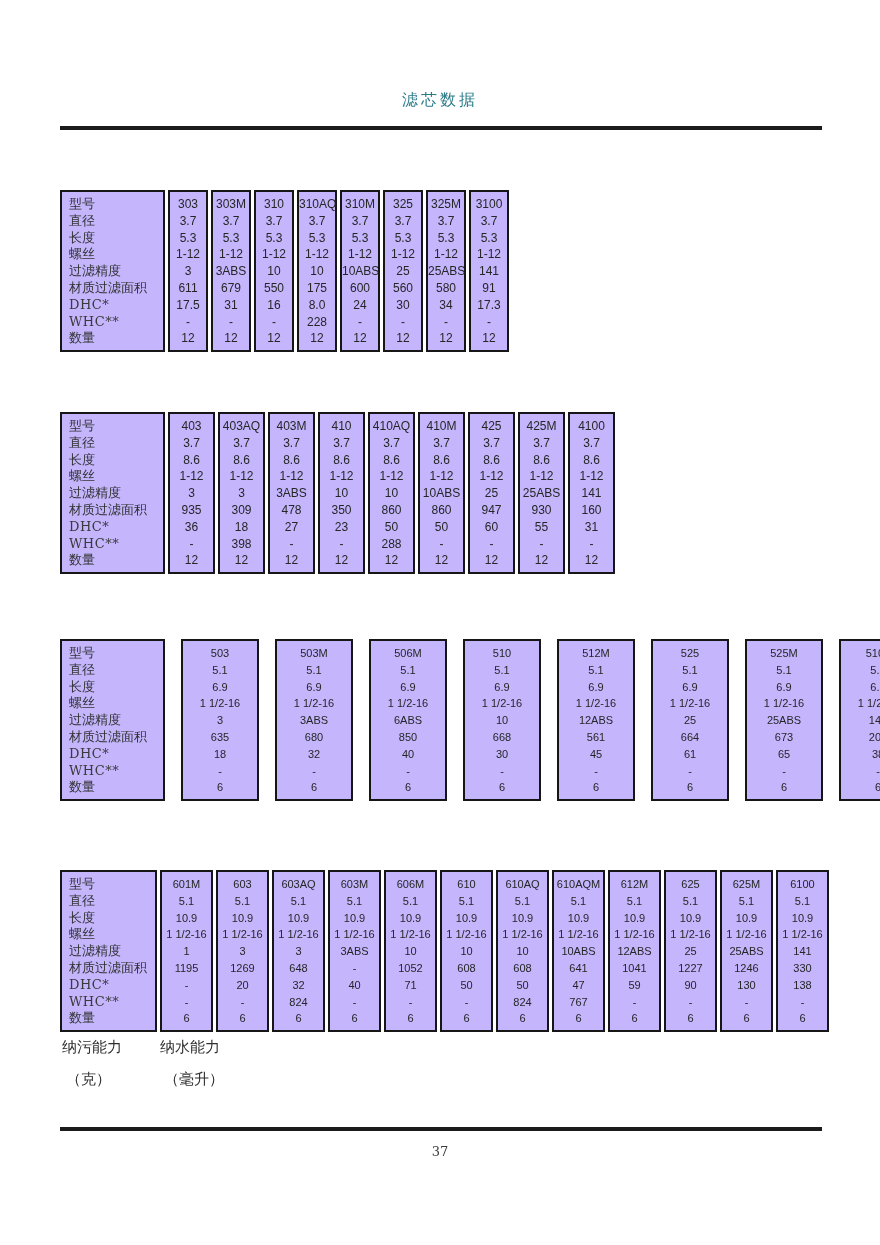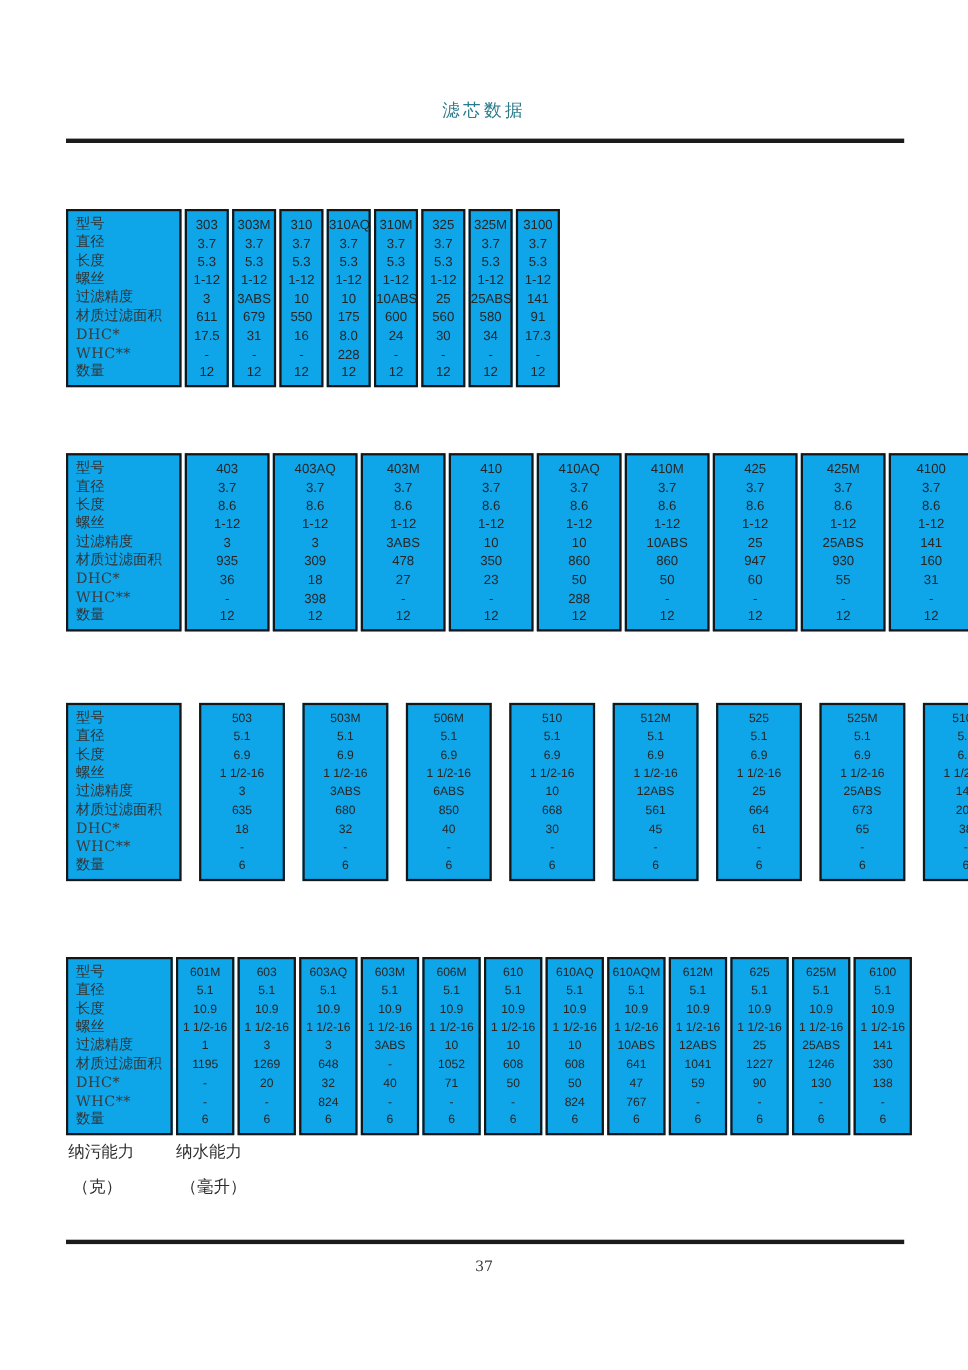--- a/index.html
+++ b/index.html
@@ -14,27 +14,27 @@
   }
   .rule{position:absolute;left:60px;width:762px;height:4px;background:#1b1b1b;}
   .rule-top{top:126px;}
   .rule-bottom{top:1127px;}
   .spec-table{position:absolute;display:flex;gap:3px;align-items:stretch;}
   .t1{left:60px;top:190px;}
   .t2{left:60px;top:412px;}
   .t3{left:60px;top:639px;}
   .t4{left:60px;top:870px;}
   .col{
-    border:2px solid #161616;background:#0ea5e9;
+    border:2px solid #161616;background:#c4b5fd;
     padding:4px 0 3px 0;box-sizing:border-box;
   }
   .col.labels{width:105px;}
   .t4 .col.labels{width:97px;}
   .col.data{width:40px;text-align:center;}
-  .t2 .col.data{width:77px;}
+  .t2 .col.data{width:47px;}
   .t3 .col.data{width:78px;margin-left:13px;}
   .t4 .col.data{width:53px;}
   .row{height:16.8px;line-height:16.8px;font-size:12px;white-space:nowrap;color:#262626;}
   .t3 .col.data .row,.t4 .col.data .row{font-size:11px;}
   .lab{
     text-align:left;padding-left:7px;
     font-family:"DejaVu Serif",serif;font-size:13px;color:#333;
   }
   .lab.code{font-size:13px;letter-spacing:0.5px;color:#3a3a3a;}
   .footnotes{

